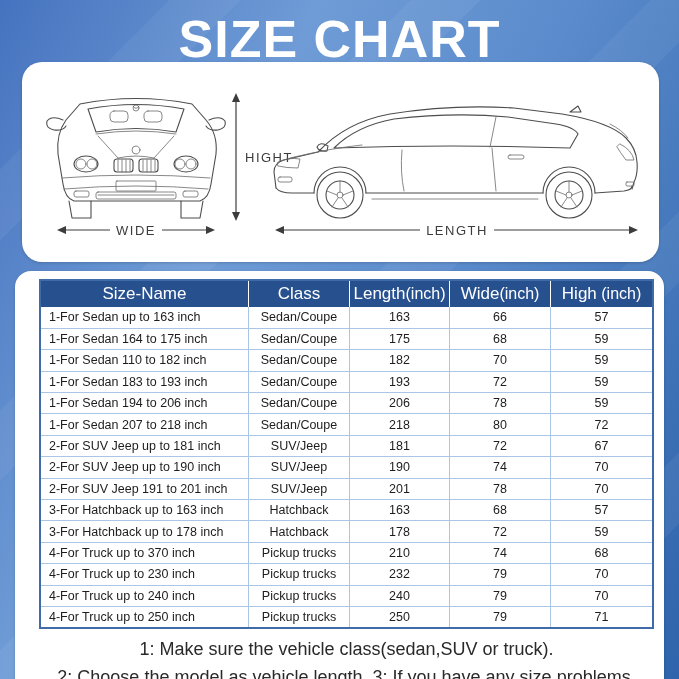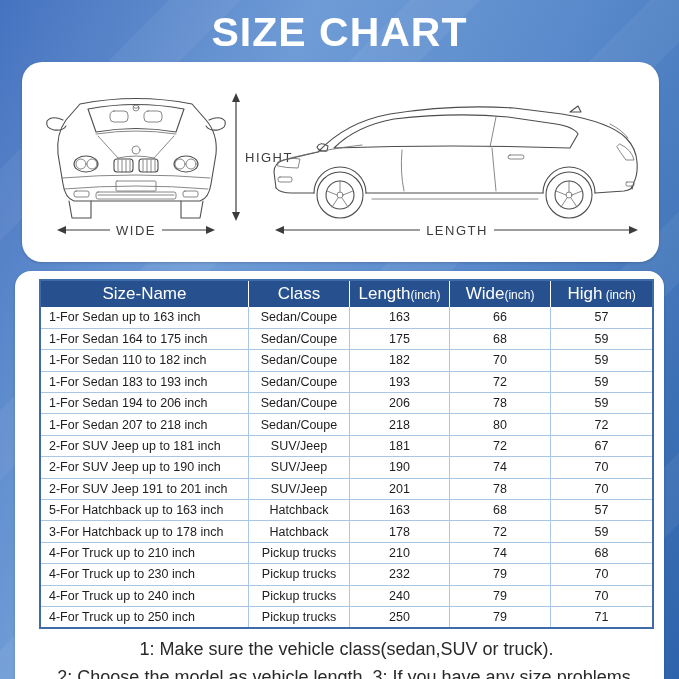--- a/index.html
+++ b/index.html
@@ -6,21 +6,21 @@
   html,body { width:679px; height:679px; overflow:hidden; }
   body {
     font-family:"Liberation Sans", sans-serif;
     background:
       repeating-linear-gradient(135deg, rgba(255,255,255,0) 0 120px, rgba(255,255,255,.05) 120px 170px),
       linear-gradient(115deg, var(--bg_grad_1,#4673bf) 0%, var(--bg_grad_2,#6f9cd6) 32%, var(--bg_grad_3,#5b8bcc) 58%, var(--bg_grad_4,#2e64ab) 100%);
     position:relative;
   }
   .title {
     position:absolute; top:9px; left:0; width:100%;
-    text-align:center; color:#fff; font-size:41px; font-weight:bold;
+    text-align:center; color:#fff; font-size:52px; font-weight:bold;
     letter-spacing:1px;
   }
   .diagram-panel {
     position:absolute; left:22px; top:62px; width:637px; height:200px;
     background:#fff; border-radius:20px;
     box-shadow:0 1px 3px rgba(0,0,0,.18);
   }
   .diagram-panel svg { display:block; }
   .table-panel {
     position:absolute; left:15px; top:271px; width:649px; height:408px;
@@ -33,21 +33,21 @@
     border:2px solid var(--table_border,#3f6ca9);
   }
   table.size-table th {
     background:var(--table_header_bg,#27508e);
     color:#fff; font-weight:normal;
     height:27px; font-size:17px; text-align:center;
     border-left:1px solid rgba(255,255,255,.55);
     white-space:nowrap; overflow:hidden;
   }
   table.size-table th:first-child { border-left:none; }
-  table.size-table th .h-unit { font-size:12px; }
+  table.size-table th .h-unit { font-size:16px; }
   table.size-table td {
     height:21.4px; font-size:12.5px; color:#1d1d1d;
     border:1px solid var(--table_grid,#a9c7e5);
     text-align:center; white-space:nowrap; overflow:hidden;
     background:#fff; padding:0 2px;
   }
   table.size-table td.col-name { text-align:left; padding-left:8px; }
   table.size-table tr td { border-top:none; }
   .notes { margin-top:7px; text-align:center; color:#2a2a2a; font-size:18px; line-height:1.55; }
   .dim-text { font-family:"Liberation Sans", sans-serif; font-size:13px; letter-spacing:1.5px; fill:#3c3c3c; }
@@ -243,35 +243,35 @@
           <td>70</td>
         </tr>
         <tr>
           <td class="col-name">2-For SUV Jeep 191 to 201 inch</td>
           <td>SUV/Jeep</td>
           <td>201</td>
           <td>78</td>
           <td>70</td>
         </tr>
         <tr>
-          <td class="col-name">5-For Hatchback up to 163 inch</td>
+          <td class="col-name">3-For Hatchback up to 163 inch</td>
           <td>Hatchback</td>
           <td>163</td>
           <td>68</td>
           <td>57</td>
         </tr>
         <tr>
           <td class="col-name">3-For Hatchback up to 178 inch</td>
           <td>Hatchback</td>
           <td>178</td>
           <td>72</td>
           <td>59</td>
         </tr>
         <tr>
-          <td class="col-name">4-For Truck up to 210 inch</td>
+          <td class="col-name">4-For Truck up to 370 inch</td>
           <td>Pickup trucks</td>
           <td>210</td>
           <td>74</td>
           <td>68</td>
         </tr>
         <tr>
           <td class="col-name">4-For Truck up to 230 inch</td>
           <td>Pickup trucks</td>
           <td>232</td>
           <td>79</td>

